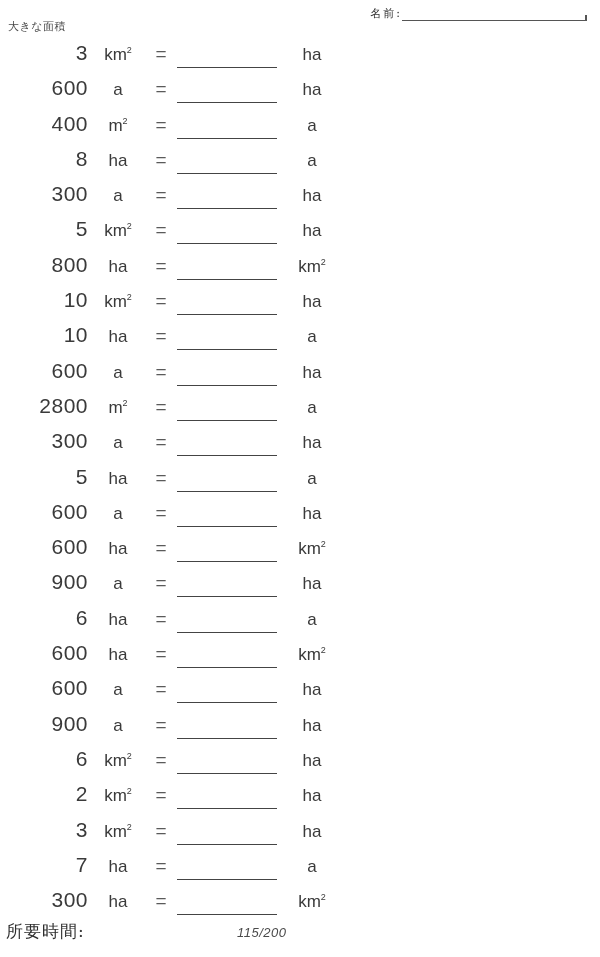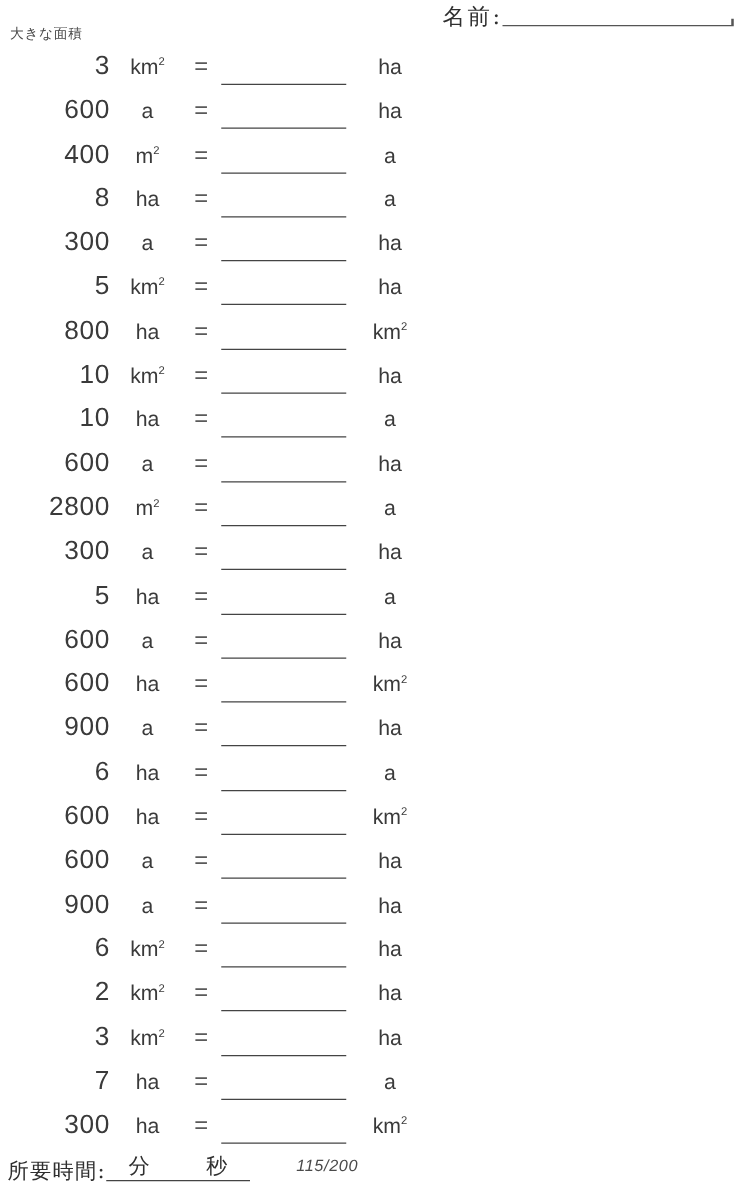--- a/index.html
+++ b/index.html
@@ -29,21 +29,21 @@
   }
   .name-block {
     position: absolute;
     right: 13px;
     top: 4px;
     display: flex;
     align-items: flex-end;
   }
   .name-label {
     font-family: "DejaVu Serif", serif;
-    font-size: 18px;
+    font-size: 11px;
     color: #2f2f2f;
     letter-spacing: 2px;
     line-height: 20px;
     white-space: nowrap;
   }
   .name-rule {
     width: 185px;
     border-bottom: 1.6px solid #555;
     margin-bottom: 3px;
     position: relative;
@@ -426,16 +426,15 @@
         <span class="blank"></span>
         <span class="unit-right">km<span class="sup">2</span></span>
       </div>
       <div class="answer-rule"></div>
     </div>
   </div>
 
 <div class="footer">
   <div class="time-block">
     <span class="time-label">所要時間:</span>
-    <span class="time-fill">分　秒</span>
   </div>
   <div class="page-count">115/200</div>
 </div>
 
 </body></html>

